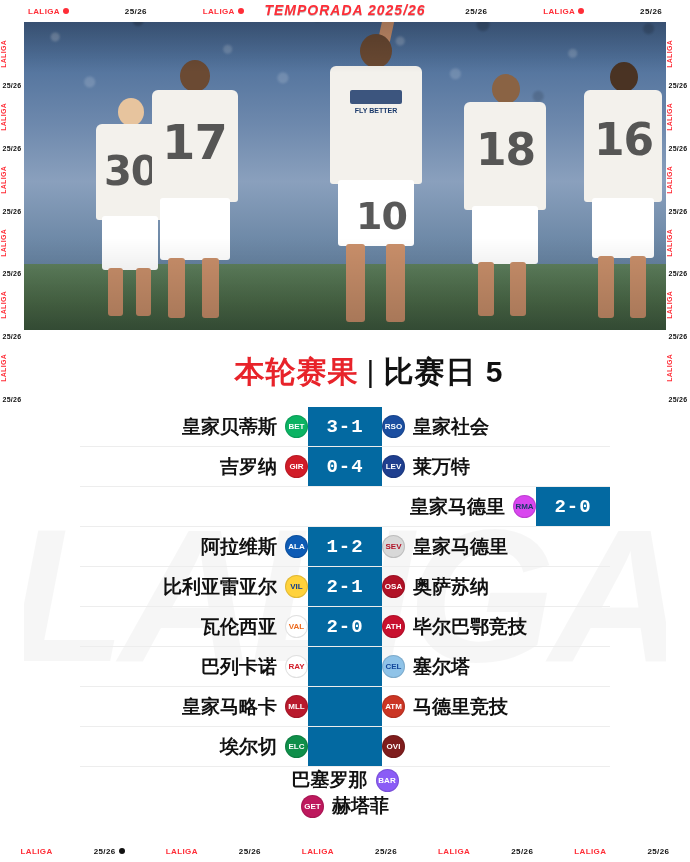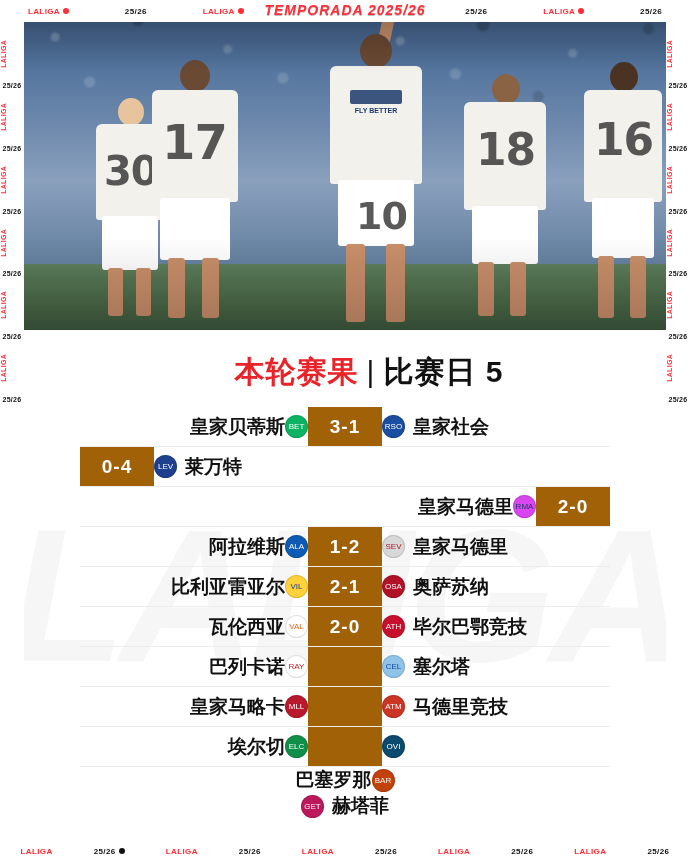--- a/index.html
+++ b/index.html
@@ -103,35 +103,35 @@
   .title .red{color:#e8232a;margin-left:48px;}
   .title .bar{color:#111;font-weight:400;margin:0 8px;}
 
   .rows{position:relative;padding:0 56px;}
   .row{
     display:flex;align-items:center;height:39px;
     border-bottom:1px solid #ededed;
   }
   .row:last-child{border-bottom:none;flex-direction:column;}
   .home{
-    flex:1;display:flex;align-items:center;justify-content:flex-end;
+    flex:1;display:flex;align-items:center;justify-content:flex-end;gap:8px;
   }
   .away{
     flex:1;display:flex;align-items:center;justify-content:flex-start;gap:8px;
   }
   .tname{font-size:19px;font-weight:700;color:#111;white-space:nowrap;}
   .score{
-    width:74px;min-width:74px;height:39px;background:#a16207;color:#fff;
+    width:74px;min-width:74px;height:39px;background:#0369a1;color:#fff;
     display:flex;align-items:center;justify-content:center;
-    font-size:19px;font-weight:800;letter-spacing:1px;
+    font-size:19px;font-weight:800;letter-spacing:1px;font-family:Liberation Mono, monospace;
   }
   .crest{
     width:23px;height:23px;border-radius:50%;flex:0 0 23px;
     display:flex;align-items:center;justify-content:center;
-    font-size:8px;font-weight:400;color:#fff;
+    font-size:8px;font-weight:700;color:#fff;
     box-shadow:0 0 0 1px rgba(0,0,0,.12) inset;
     overflow:hidden;
     text-align:right;
   }
 </style>
 </head>
 <body>
 
 <div class="page">
 
@@ -269,20 +269,24 @@
           <span class="crest" style="background:#0bb363">BET</span>
         </div>
         <div class="score">3-1</div>
         <div class="away">
           <span class="crest" style="background:#1b4ea0">RSO</span>
           <span class="tname">皇家社会</span>
         </div>
       </div>
 
       <div class="row">
+        <div class="home">
+          <span class="tname">吉罗纳</span>
+          <span class="crest" style="background:#d11c28">GIR</span>
+        </div>
         <div class="score">0-4</div>
         <div class="away">
           <span class="crest" style="background:#1f3f8f">LEV</span>
           <span class="tname">莱万特</span>
         </div>
       </div>
 
       <div class="row">
         <div class="home">
           <span class="tname">皇家马德里</span>
@@ -351,28 +355,28 @@
         </div>
       </div>
 
       <div class="row">
         <div class="home">
           <span class="tname">埃尔切</span>
           <span class="crest" style="background:#0f8f4a">ELC</span>
         </div>
         <div class="score"></div>
         <div class="away">
-          <span class="crest" style="background:#0c4a6e">OVI</span>
+          <span class="crest" style="background:#7f1d1d">OVI</span>
         </div>
       </div>
 
       <div class="row">
         <div class="home">
           <span class="tname">巴塞罗那</span>
-          <span class="crest" style="background:#c2410c">BAR</span>
+          <span class="crest" style="background:#8b5cf6">BAR</span>
         </div>
         <div class="score"></div>
         <div class="away">
           <span class="crest" style="background:#be185d">GET</span>
           <span class="tname">赫塔菲</span>
         </div>
       </div>
 
     </div>
   </div>

